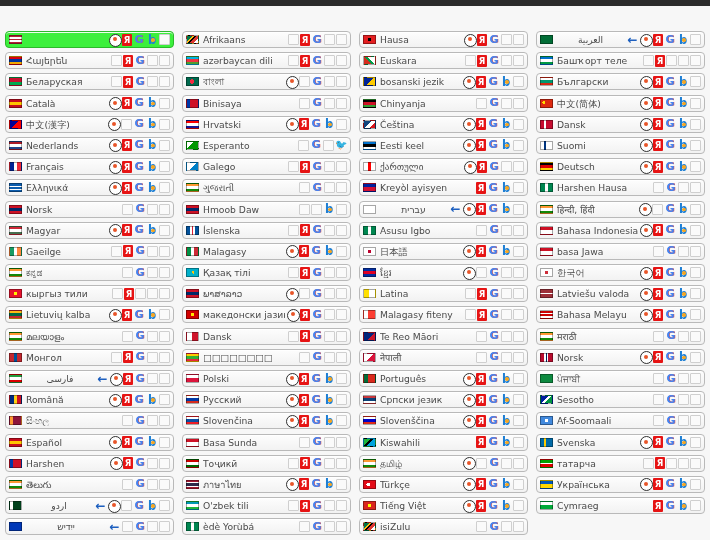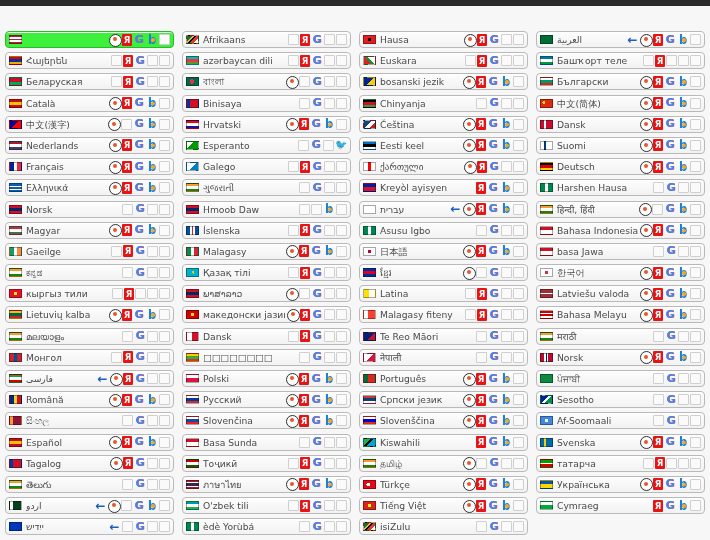--- a/index.html
+++ b/index.html
@@ -65,21 +65,21 @@
   .name {
     font-size: 9.2px;
     color: #4a4a4a;
     white-space: nowrap;
     overflow: hidden;
     text-overflow: clip;
     flex: 1 1 auto;
     line-height: 11px;
   }
   .lang.active .name { color: #222; margin-top: 43px; }
-  .lang.rtl .name { direction: rtl; text-align: left; }
+  .lang.rtl .name { direction: rtl; text-align: center; }
   .icons {
     flex: 0 0 auto;
     display: flex;
     align-items: center;
     gap: 1px;
     margin-left: 2px;
   }
   .ico {
     width: 12px; height: 12px;
     flex: 0 0 12px;
@@ -1030,21 +1030,21 @@
         <span class="icons">
           <span class="ico target"></span>
           <span class="ico yandex">Я</span>
           <span class="ico google">G</span>
           <span class="ico bing">b</span>
           <span class="ico empty"></span>
         </span>
       </div>
       <div class="lang">
         <span class="flag" style="background-image: linear-gradient(90deg, rgb(0, 56, 168) 0px, rgb(0, 56, 168) 30%, rgb(206, 17, 38) 30%);"></span>
-        <span class="name">Tagalog</span>
+        <span class="name">Harshen</span>
         <span class="icons">
           <span class="ico target"></span>
           <span class="ico yandex">Я</span>
           <span class="ico google">G</span>
           <span class="ico empty"></span>
           <span class="ico empty"></span>
         </span>
       </div>
       <div class="lang">
         <span class="flag" style="background-image: linear-gradient(rgb(204, 0, 0) 0px, rgb(204, 0, 0) 30%, rgb(255, 255, 255) 30%, rgb(255, 255, 255) 65%, rgb(0, 102, 0) 65%);"></span>

